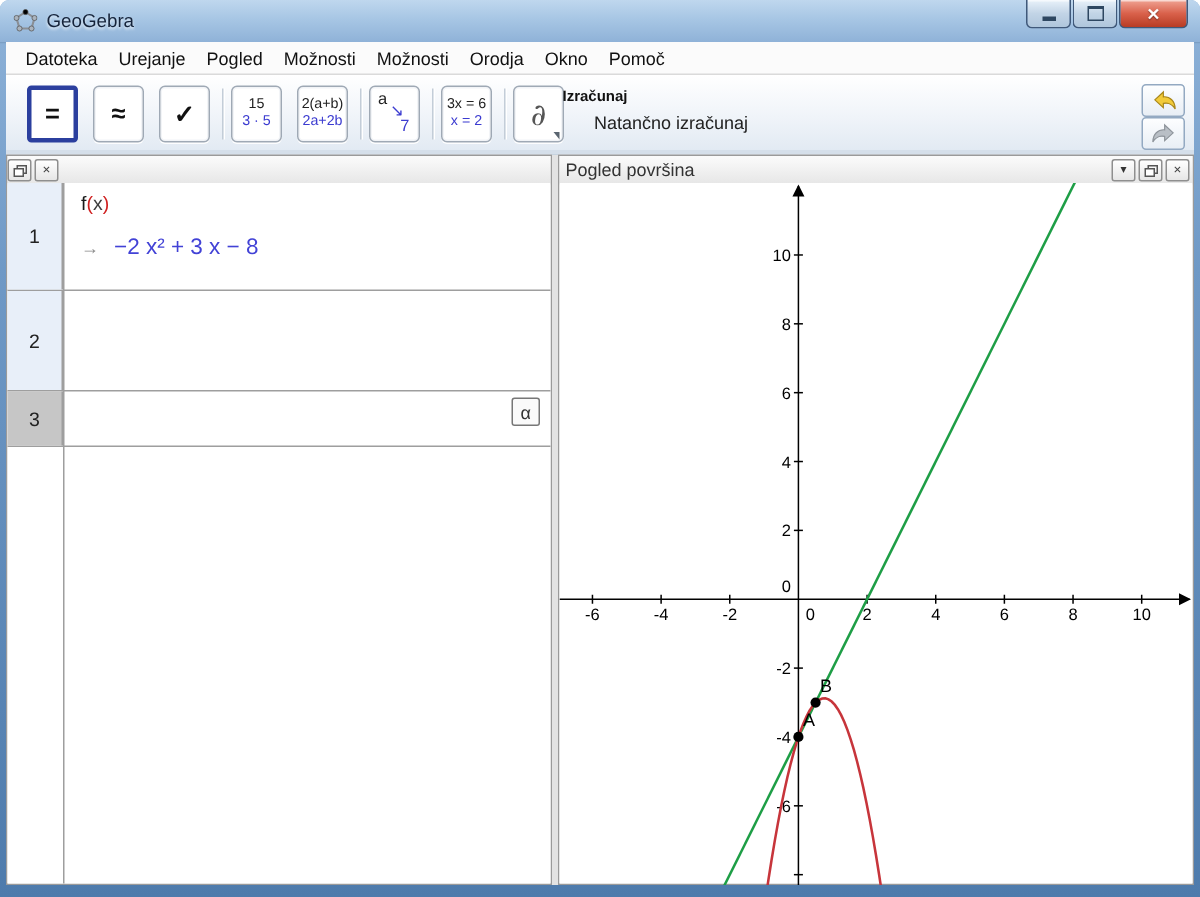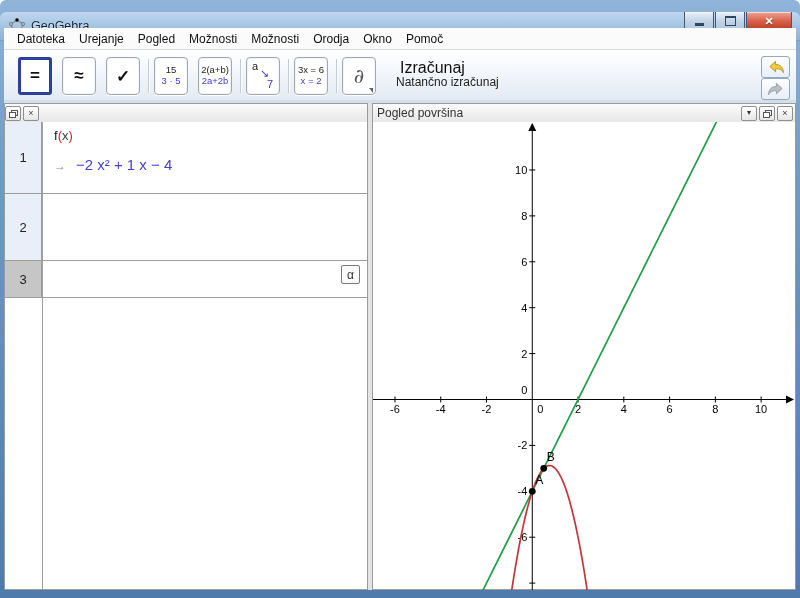--- a/index.html
+++ b/index.html
@@ -2,21 +2,21 @@
 <html><head>
 <meta charset="utf-8">
 <style>
   html,body{margin:0;padding:0;}
   body{width:800px;height:598px;overflow:hidden;font-family:"Liberation Sans",sans-serif;
        -webkit-font-smoothing:antialiased;}
   .window{position:absolute;left:0;top:0;width:800px;height:598px;
           background:linear-gradient(180deg,#8FB3D9 0%,#6F99C6 30%,#4E7BAC 100%);
           border-radius:6px 6px 0 0;}
   
-  .titlebar{position:absolute;left:0;top:12px;width:800px;height:28px;
+  .titlebar{position:absolute;left:0;top:0;width:800px;height:28px;
             background:linear-gradient(180deg,#BFD7EE 0%,#A7C6E4 45%,#8FB2D8 100%);
             border-radius:6px 6px 0 0;border-bottom:1px solid #7B9FC4;}
   .title-icon{position:absolute;left:9px;top:6px;width:16px;height:16px;}
   .title-text{position:absolute;left:31px;top:7px;font-size:12.5px;color:#15233a;
               text-shadow:0 1px 2px rgba(255,255,255,.85);}
   .winbtns{position:absolute;top:0;right:8px;display:flex;}
   .winbtn{height:18px;border:1px solid #40597a;border-top:none;border-radius:0 0 4px 4px;
           display:flex;align-items:center;justify-content:center;margin-left:1px;
           box-shadow:inset 0 1px 0 rgba(255,255,255,.6);}
   .winbtn.min,.winbtn.max{width:28px;background:linear-gradient(180deg,#E9F2FA,#C2D4E6 50%,#AFC6DC);}
@@ -43,21 +43,21 @@
   .tb-two .b{color:#3B3BD0;}
   .tb-partial{font-family:"DejaVu Serif",serif;font-style:italic;font-size:20px;color:#555;}
   .tb-dd{position:absolute;right:2px;bottom:1px;width:0;height:0;
          border-left:4px solid transparent;border-right:0 solid transparent;border-top:5px solid #5A6570;
          transform:rotate(0deg);}
   .tb-sub{position:relative;width:100%;height:100%;}
   .tb-sub .a{position:absolute;left:5px;top:2px;font-size:11px;color:#222;}
   .tb-sub .arrow{position:absolute;left:13px;top:9px;font-size:11px;color:#3B3BD0;}
   .tb-sub .seven{position:absolute;right:6px;bottom:4px;font-size:11px;color:#3B3BD0;}
   .tb-sep{position:absolute;top:9px;width:1px;height:34px;background:#C3CDD8;box-shadow:1px 0 0 #FFFFFF;}
-  .tool-title{position:absolute;left:396px;top:9px;font-size:16px;font-weight:normal;color:#111;}
+  .tool-title{position:absolute;left:371px;top:9px;font-size:10px;font-weight:bold;color:#111;}
   .tool-desc{position:absolute;left:392px;top:25px;font-size:12px;color:#222;}
   .histbtn{position:absolute;width:27px;height:20px;border:1px solid #93A9C2;border-radius:3px;
            background:linear-gradient(180deg,#FDFEFF,#E8EEF5);display:flex;align-items:center;justify-content:center;}
   
   .content{position:absolute;left:4px;top:103px;width:792px;height:487px;background:#E3E3E3;}
   .panel{position:absolute;top:0;height:487px;background:#fff;border:1px solid #9A9A9A;box-sizing:border-box;}
   .panel.cas{left:0;width:364px;}
   .panel.gfx{left:368px;width:424px;}
   .panel-header{position:absolute;left:0;top:0;right:0;height:18px;
                 background:linear-gradient(180deg,#FBFBFB,#E7E7E7);border-bottom:1px solid #B2B2B2;
@@ -203,21 +203,21 @@
           <span>×</span>
         </span>
       </div>
       <div class="cas-body">
         <div class="cas-colline"></div>
 
         <div class="cas-row" style="top:0;height:72px">
           <div class="row-num norm">1</div>
           <div class="row-content">
             <div class="cas-input"><span>f</span><span class="paren">(</span><span class="var">x</span><span class="paren">)</span></div>
-            <div class="cas-output"><span class="arrow">→</span><span class="expr">−2 x² + 1 x − 4</span></div>
+            <div class="cas-output"><span class="arrow">→</span><span class="expr">−2 x² + 3 x − 8</span></div>
           </div>
         </div>
 
         <div class="cas-row" style="top:72px;height:67px">
           <div class="row-num norm">2</div>
           <div class="row-content">
           </div>
         </div>
 
         <div class="cas-row" style="top:139px;height:37px">

